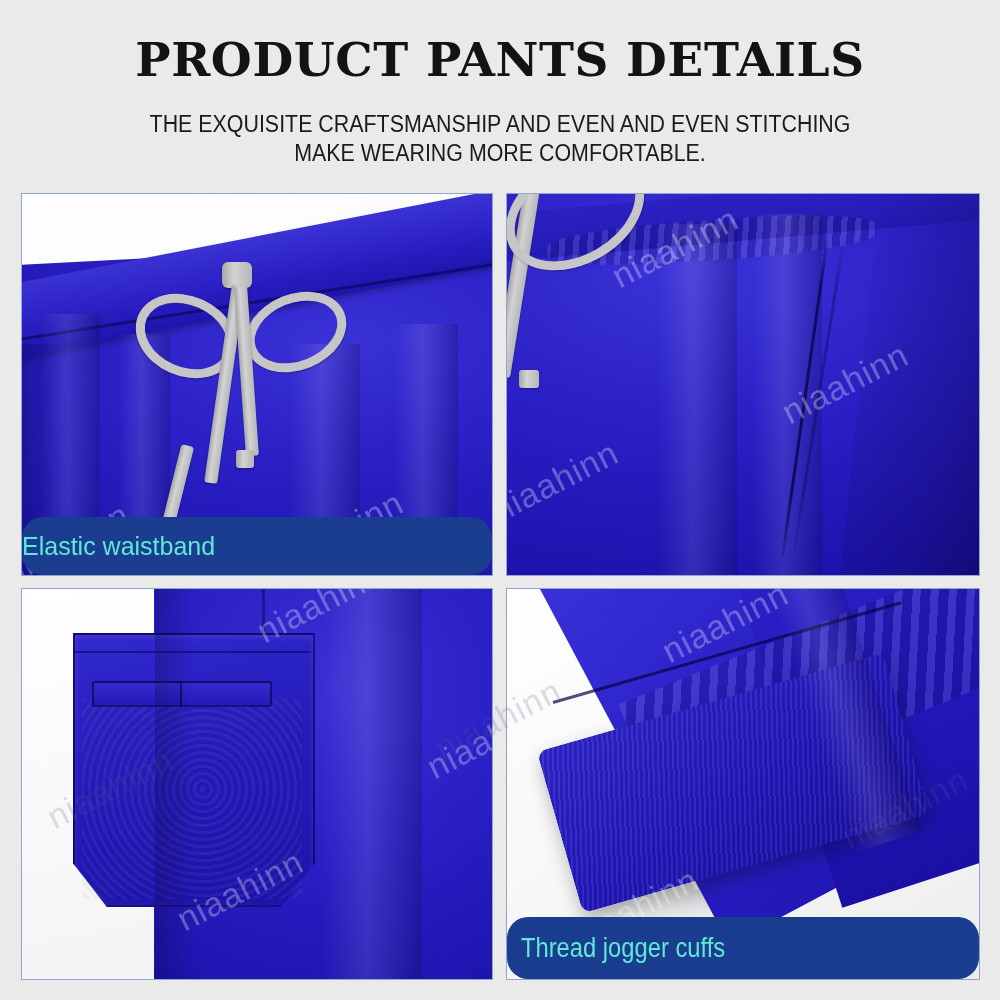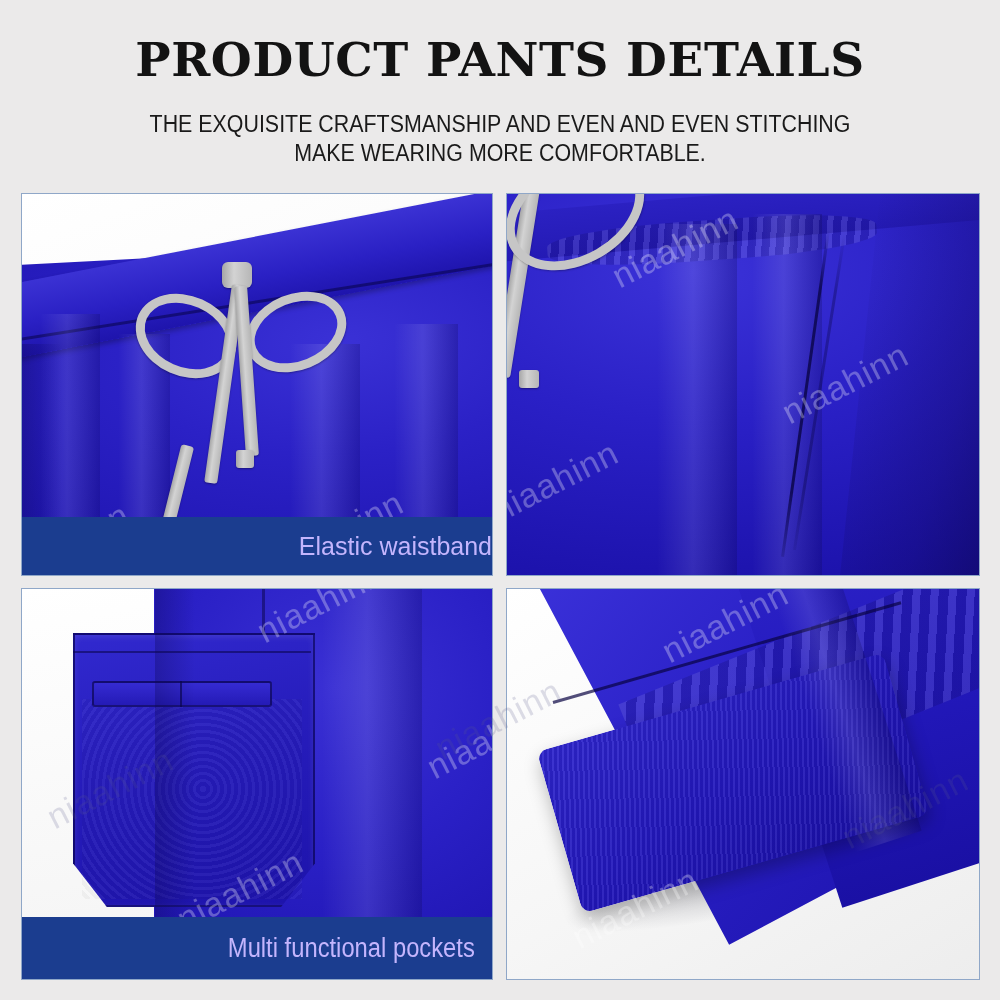--- a/index.html
+++ b/index.html
@@ -49,24 +49,25 @@
   .p-tr{left:485px;top:0;width:474px;height:383px;}
   .p-bl{left:0;top:395px;width:472px;height:392px;}
   .p-br{left:485px;top:395px;width:474px;height:392px;}
 
   .photo{position:absolute;left:0;top:0;right:0;bottom:0;overflow:hidden;}
 
   
   .caption{
     position:absolute;left:0;right:0;bottom:0;
     background:#1b3d8f;
-    color:#c4b5fd;
-    text-align:right;
+    color:#5eead4;
+    text-align:left;
     box-sizing:border-box;
     z-index:6;
+    border-radius:21px;
   }
   .p-tl .caption,.p-tr .caption{height:58px;line-height:58px;font-size:25px;}
   .p-bl .caption,.p-br .caption{height:62px;line-height:62px;font-size:27px;transform-origin:center;}
   .p-bl .caption span,.p-br .caption span{display:inline-block;transform:scaleX(0.88);}
 
   
   .bg-white{position:absolute;left:0;top:0;width:100%;height:100%;
     background:linear-gradient(160deg,#ffffff 0%,#fafafa 45%,#f0f0f0 100%);}
 
   .cloth{position:absolute;background:#2319bd;}
@@ -288,36 +289,36 @@
         <div class="b-flap"></div>
         <div class="b-flap-split"></div>
         <div class="w-fold" style="left:300px;top:0;width:100px;height:392px;"></div>
         <div class="w-dark" style="left:133px;top:0;width:40px;height:392px;"></div>
 
         <div class="wm" style="left:230px;top:-6px;">niaahinn</div>
         <div class="wm" style="left:400px;top:130px;">niaahinn</div>
         <div class="wm dark" style="left:20px;top:180px;">niaahinn</div>
         <div class="wm" style="left:150px;top:282px;">niaahinn</div>
       </div>
-      <div class="caption"><span>Multi functional pockets</span></div>
     </div>
 
     <div class="panel p-br">
       <div class="photo">
         <div class="c-white"></div>
         <div class="c-shadow"></div>
         <div class="c-leg"></div>
         <div class="c-leg2"></div>
         <div class="c-gather"></div>
         <div class="c-cuff"></div>
         <div class="c-cuff-seam"></div>
         <div class="w-fold" style="left:300px;top:-40px;width:70px;height:300px;transform:rotate(-18deg);"></div>
 
         <div class="wm" style="left:150px;top:14px;">niaahinn</div>
         <div class="wm dark" style="left:330px;top:200px;">niaahinn</div>
         <div class="wm" style="left:60px;top:300px;">niaahinn</div>
       </div>
+      <div class="caption"><span>Thread jogger cuffs</span></div>
     </div>
 
   </div>
 
   <div class="wm dark" style="left:430px;top:700px;">niaahinn</div>
 </div>
 
 </body></html>

